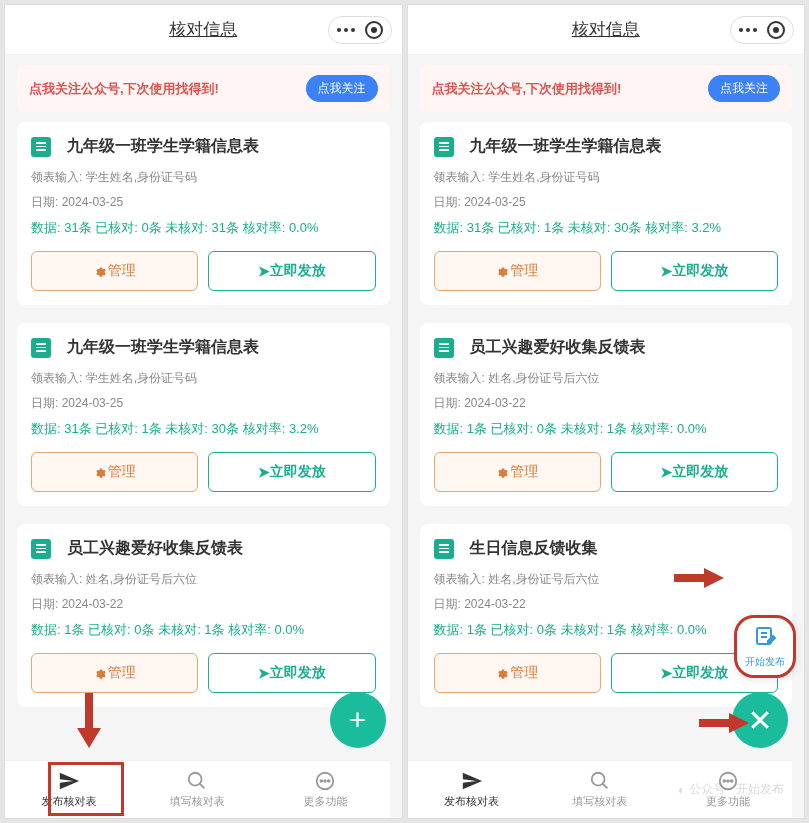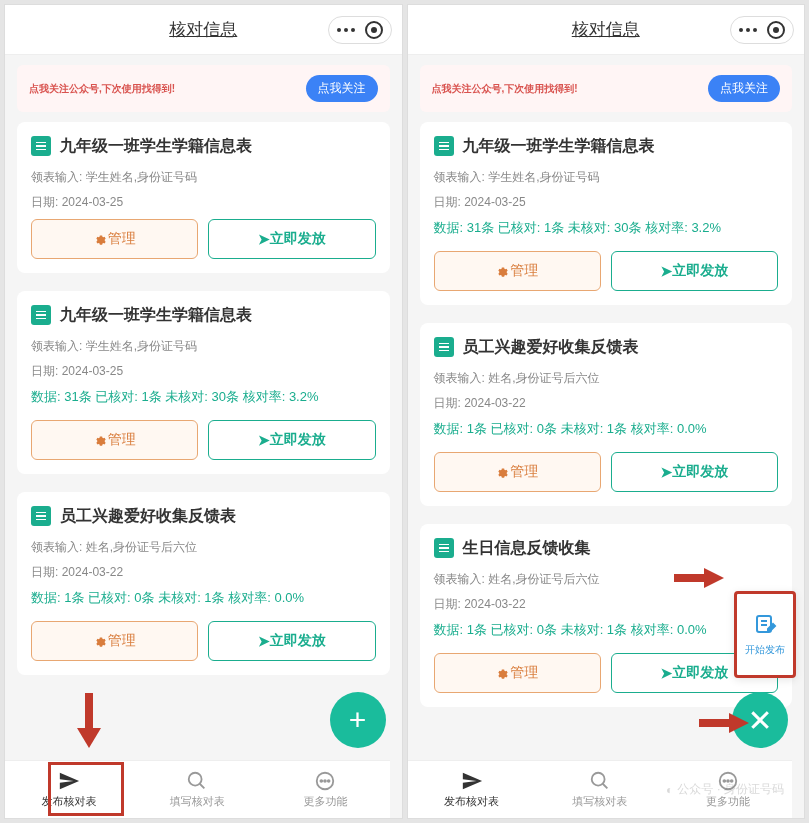--- a/index.html
+++ b/index.html
@@ -9,26 +9,26 @@
     
     .header { height: 50px; background: #fff; display: flex; align-items: center; justify-content: center; position: relative; border-bottom: 1px solid #eee; }
     .header-title { font-size: 17px; color: #333; font-weight: 500; text-decoration: underline; }
     .header-right { position: absolute; right: 10px; display: flex; align-items: center; border: 1px solid #ddd; border-radius: 20px; padding: 4px 8px; gap: 10px; }
     .dots { display: flex; gap: 3px; }
     .dots span { width: 4px; height: 4px; border-radius: 50%; background: #333; }
     .target-icon { width: 18px; height: 18px; border: 2px solid #333; border-radius: 50%; display: flex; align-items: center; justify-content: center; }
     .target-icon::after { content: ''; width: 6px; height: 6px; background: #333; border-radius: 50%; }
     
     .banner { margin: 10px 12px 10px 12px; background: #fff5f5; border-radius: 6px; padding: 10px 12px; display: flex; align-items: center; justify-content: space-between; }
-    .banner-text { color: #d9534f; font-size: 10px; font-weight: bold; }
+    .banner-text { color: #d9534f; font-size: 13px; font-weight: bold; }
     .banner-btn { background: #3b82f6; color: #fff; padding: 5px 12px; border-radius: 15px; font-size: 12px; }
     
     .content { padding: 0 12px; }
     .card { background: #fff; border-radius: 8px; padding: 14px; margin-bottom: 18px; }
-    .card-title { display: flex; gap: 9px; margin-bottom: 12px; }
+    .card-title { display: flex; align-items: center; gap: 16px; margin-bottom: 12px; }
     .doc-icon { width: 20px; height: 20px; background: #1aad8e; border-radius: 3px; display: flex; flex-direction: column; justify-content: center; align-items: center; gap: 2px; padding: 4px; }
     .doc-icon span { width: 10px; height: 1.5px; background: #fff; }
     .card-title-text { font-size: 16px; font-weight: bold; color: #333; }
     .card-row { font-size: 12px; color: #888; margin-bottom: 8px; }
     .card-data { font-size: 13px; color: #1aad8e; margin-bottom: 14px; }
     .card-buttons { display: flex; gap: 10px; }
     .btn { flex: 1; padding: 10px; text-align: center; border-radius: 6px; font-size: 14px; border: 1px solid; display: flex; align-items: center; justify-content: center; gap: 0; }
     .btn-manage { background: #fff8f2; border-color: #e8a772; color: #d97d3d; }
     .btn-publish { background: #fff; border-color: #1aad8e; color: #1aad8e; font-weight: bold; }
     
@@ -39,21 +39,21 @@
     .tabbar { position: absolute; bottom: 0; left: 0; right: 12px; height: 58px; background: #fff; border-top: 1px solid #eee; display: flex; }
     .tab { flex: 1; display: flex; flex-direction: column; align-items: center; justify-content: center; gap: 2px; font-size: 11px; color: #999; }
     .tab.active { color: #333; }
     .tab-icon { width: 22px; height: 22px; display: flex; align-items: center; justify-content: center; font-size: 20px; }
     
     .fab { position: absolute; bottom: 70px; right: 16px; width: 56px; height: 56px; border-radius: 50%; display: flex; align-items: center; justify-content: center; color: #fff; font-size: 30px; font-weight: 200; }
     .fab-plus { background: #1abc9c; }
     .fab-close { background: #1abc9c; }
     
     .float-menu { position: absolute; right: 8px; bottom: 140px; display: flex; flex-direction: column; gap: 8px; }
-    .float-item { width: 62px; background: #fff; border-radius: 4px; padding: 18px 4px; display: flex; flex-direction: column; align-items: center; gap: 2px; box-shadow: 0 2px 8px rgba(0,0,0,0.1); }
+    .float-item { width: 62px; background: #fff; border-radius: 20px; padding: 6px 4px; display: flex; flex-direction: column; align-items: center; gap: 2px; box-shadow: 0 2px 8px rgba(0,0,0,0.1); }
     .float-item-icon { font-size: 20px; }
     .float-item-label { font-size: 10px; color: #666; }
     .float-item.highlight { border: 3px solid #c0392b; }
     .float-item.highlight .float-item-icon { color: #3498db; }
     .float-item.highlight .float-item-label { color: #3498db; }
     
     .red-arrow { position: absolute; width: 50px; height: 20px; z-index: 10; }
     .red-arrow svg { width: 100%; height: 100%; }
     .red-arrow-down { width: 24px; height: 55px; }
     
@@ -90,20 +90,21 @@
         <div class="card-title">
           <div class="doc-icon">
               <span></span>
               <span></span>
               <span></span>
             </div>
           <div class="card-title-text">九年级一班学生学籍信息表</div>
         </div>
         <div class="card-row"><span>领表输入:</span> <span>学生姓名,身份证号码</span></div>
         <div class="card-row"><span>日期:</span> <span>2024-03-25</span></div>
+        <div class="card-data">数据: 31条 已核对: 0条 未核对: 31条 核对率: 0.0%</div>
         <div class="card-buttons">
           <div class="btn btn-manage">
             <span class="gear-icon"><svg viewBox="0 0 24 24">
                   <path d="M12,8A4,4 0 0,1 16,12A4,4 0 0,1 12,16A4,4 0 0,1 8,12A4,4 0 0,1 12,8M12,10A2,2 0 0,0 10,12A2,2 0 0,0 12,14A2,2 0 0,0 14,12A2,2 0 0,0 12,10M10,22L9.6,19.9C8.9,19.6 8.3,19.3 7.7,18.9L5.8,19.7L4,16.5L5.6,15.2C5.5,14.8 5.5,14.4 5.5,14C5.5,13.6 5.5,13.2 5.6,12.8L4,11.5L5.8,8.3L7.7,9.1C8.3,8.7 8.9,8.4 9.6,8.1L10,6H14L14.4,8.1C15.1,8.4 15.7,8.7 16.3,9.1L18.2,8.3L20,11.5L18.4,12.8C18.5,13.2 18.5,13.6 18.5,14C18.5,14.4 18.5,14.8 18.4,15.2L20,16.5L18.2,19.7L16.3,18.9C15.7,19.3 15.1,19.6 14.4,19.9L14,22H10Z"></path>
                 </svg></span>
             <span>管理</span>
           </div>
           <div class="btn btn-publish">
             <span class="arrow-icon">➤</span>
             <span>立即发放</span>
@@ -360,16 +361,16 @@
     </div>
     <div class="red-arrow" style="right:55px; bottom:85px;">
       <svg viewBox="0 0 50 20">
           <rect x="0" y="6" width="30" height="8" fill="#c0392b"></rect>
           <polygon points="30,0 30,20 50,10" fill="#c0392b"></polygon>
         </svg>
     </div>
 
     <div class="watermark">
       <span>◐</span>
-      <span>公众号 · 身份证号码</span>
+      <span>公众号 · 开始发布</span>
     </div>
   </div>
 </div>
 
 </body></html>

